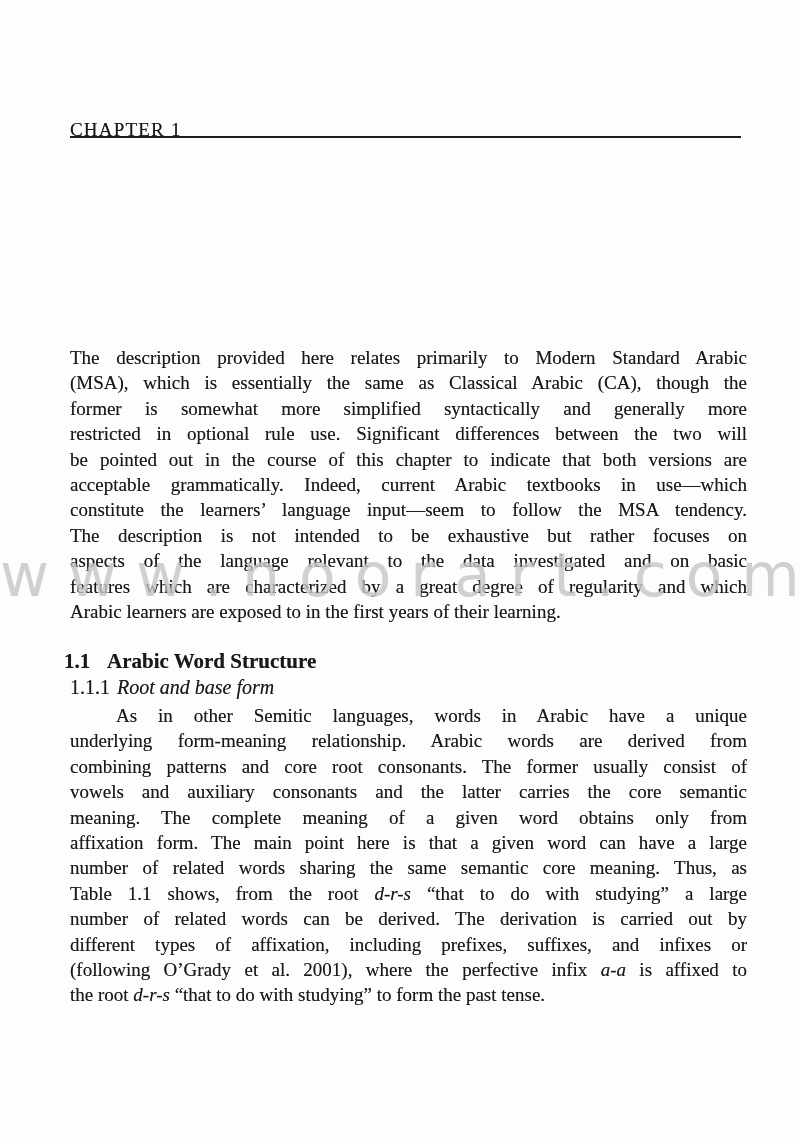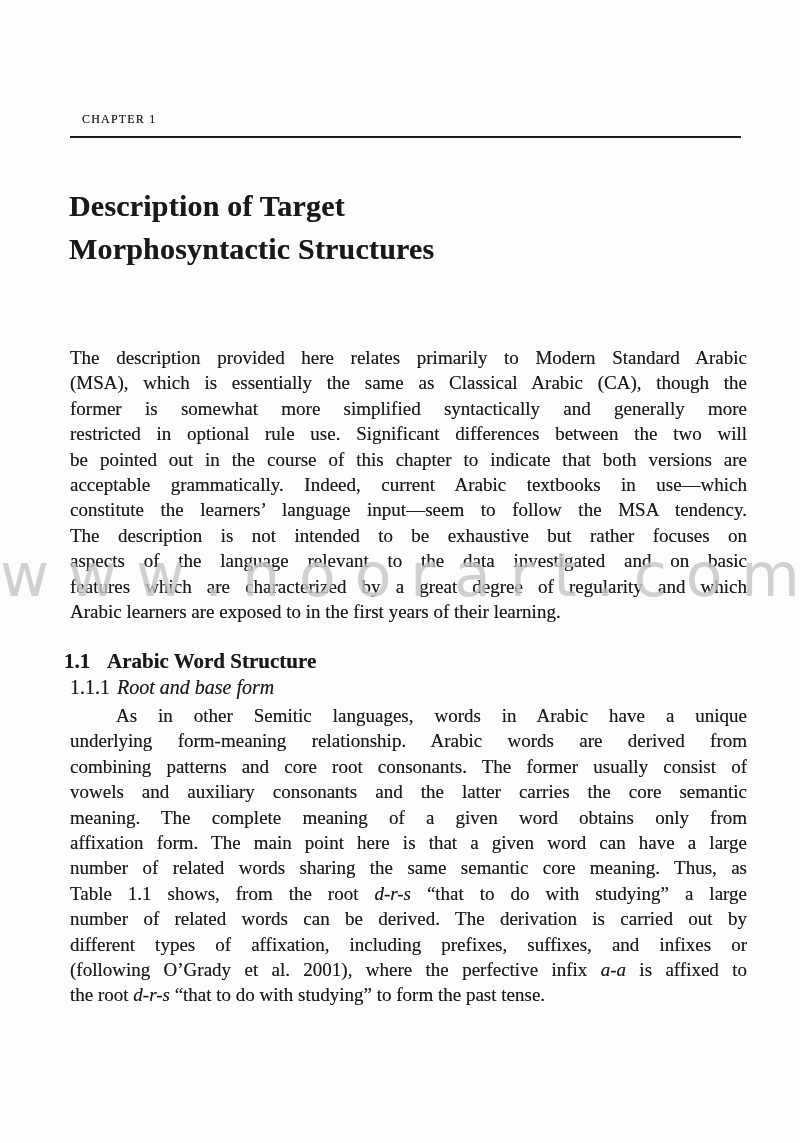--- a/index.html
+++ b/index.html
@@ -10,24 +10,23 @@
   }
   html,body{margin:0;padding:0;}
   body{width:800px;height:1143px;overflow:hidden;background:#fff;}
   .page{
     position:relative;width:800px;height:1143px;
     background:var(--paper);
     font-family:"Liberation Serif",serif;
     color:var(--ink);
   }
   .chapter-label{
-    position:absolute;left:70px;top:112px;
-    font-size:12px;letter-spacing:1.2px;
+    position:absolute;left:70px;top:119px;
+    font-size:19px;letter-spacing:1.2px;
     text-shadow:0 0 .4px rgba(0,0,0,.5);
-    margin-left:12px;
   }
   .chapter-rule{
     position:absolute;left:70px;top:136px;width:671px;height:2px;
     background:var(--rule);
   }
   .chapter-title{
     position:absolute;left:69px;top:184px;margin:0;
     font-size:30px;line-height:43px;font-weight:bold;
     letter-spacing:.2px;
     text-shadow:0 0 .5px rgba(0,0,0,.55);
@@ -70,21 +69,20 @@
 </style>
 </head>
 <body>
 
 <div class="page">
 
   <div class="chapter-label">CHAPTER 1</div>
 
   <div class="chapter-rule"></div>
 
-  <h1 class="chapter-title"><span>Description of Target</span><br><span>Morphosyntactic Structures</span></h1>
 
   <div class="para" id="para1">
       <div class="line j"><span>The description provided here relates primarily to Modern Standard Arabic</span></div>
       <div class="line j"><span>(MSA), which is essentially the same as Classical Arabic (CA), though the</span></div>
       <div class="line j"><span>former is somewhat more simplified syntactically and generally more</span></div>
       <div class="line j"><span>restricted in optional rule use. Significant differences between the two will</span></div>
       <div class="line j"><span>be pointed out in the course of this chapter to indicate that both versions are</span></div>
       <div class="line j"><span>acceptable grammatically. Indeed, current Arabic textbooks in use—which</span></div>
       <div class="line j"><span>constitute the learners’ language input—seem to follow the MSA tendency.</span></div>
       <div class="line j"><span>The description is not intended to be exhaustive but rather focuses on</span></div>

